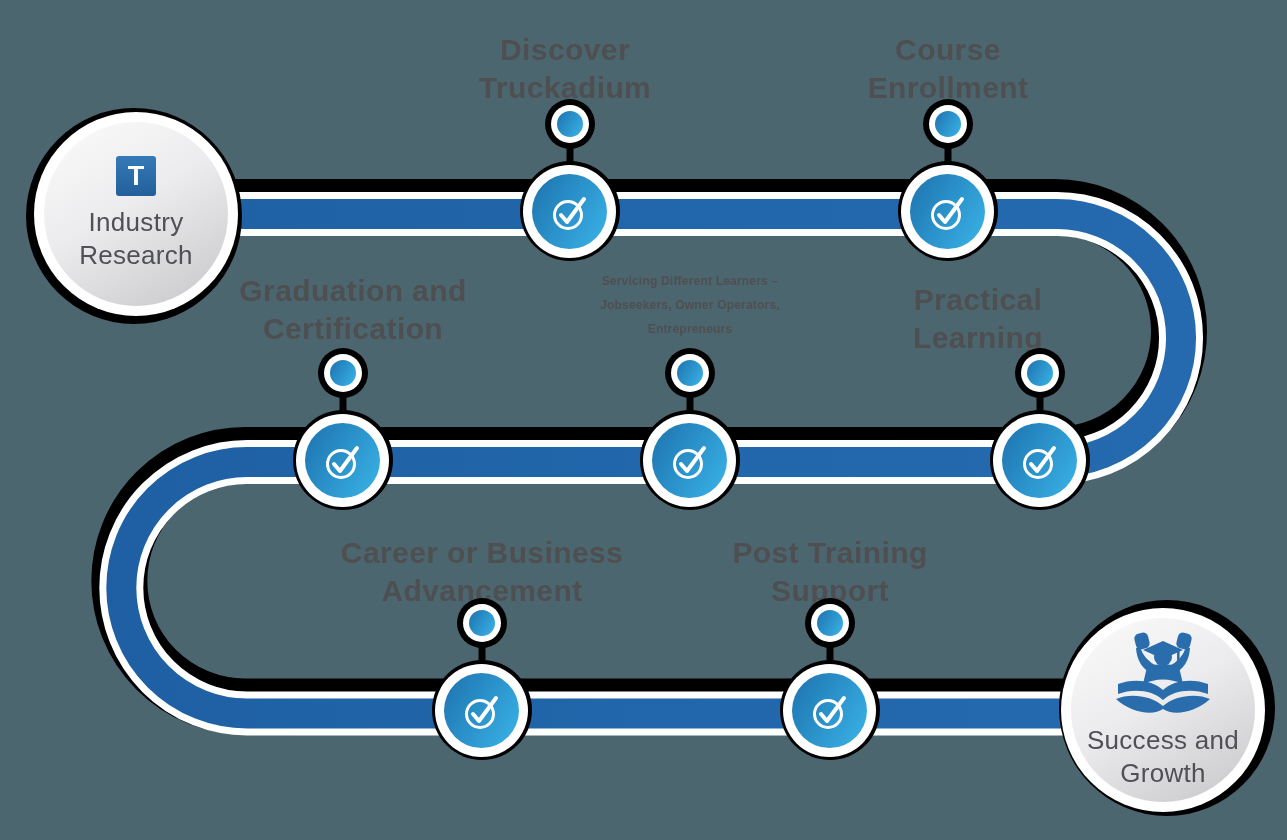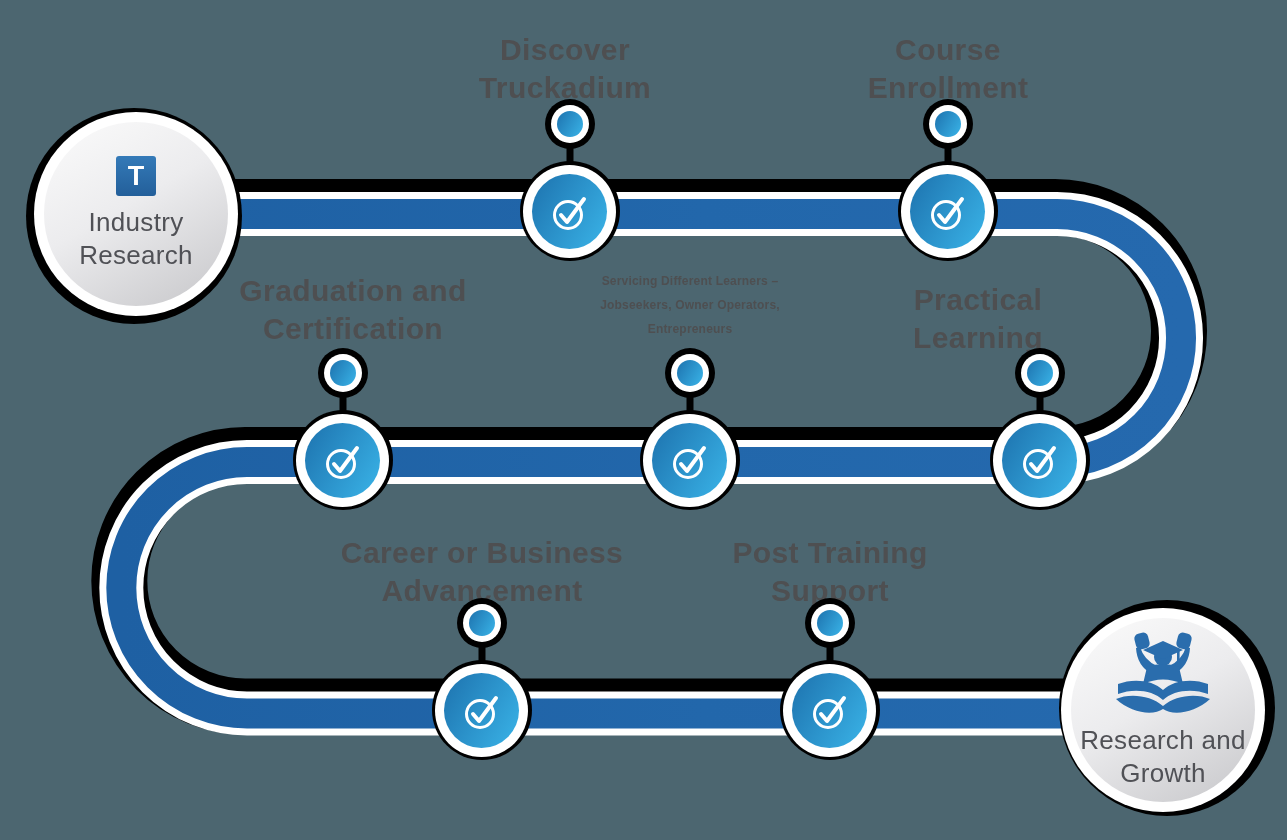--- a/index.html
+++ b/index.html
@@ -241,19 +241,19 @@
           <polygon points="52,11 72,20 52,29 32,20"></polygon>
           <rect x="66" y="21" width="2.6" height="13"></rect>
           <circle cx="67.3" cy="35" r="2.6"></circle>
 
           <path d="M36 37 Q52 31 68 37 L72 54 Q52 45 32 54 Z"></path>
 
           <path d="M52 60 C42 50 22 48 7 54 L7 64 C22 58 42 60 52 70 C62 60 82 58 97 64 L97 54 C82 48 62 50 52 60 Z"></path>
 
           <path d="M52 76 C40 65 18 63 5 69 C20 83 42 86 52 79 C62 86 84 83 99 69 C86 63 64 65 52 76 Z"></path>
         </svg>
-        <div class="ep-label">Research and
+        <div class="ep-label">Success and
 Growth</div>
       </div>
     </div>
   </div>
 
 </div>
 
 </body></html>

